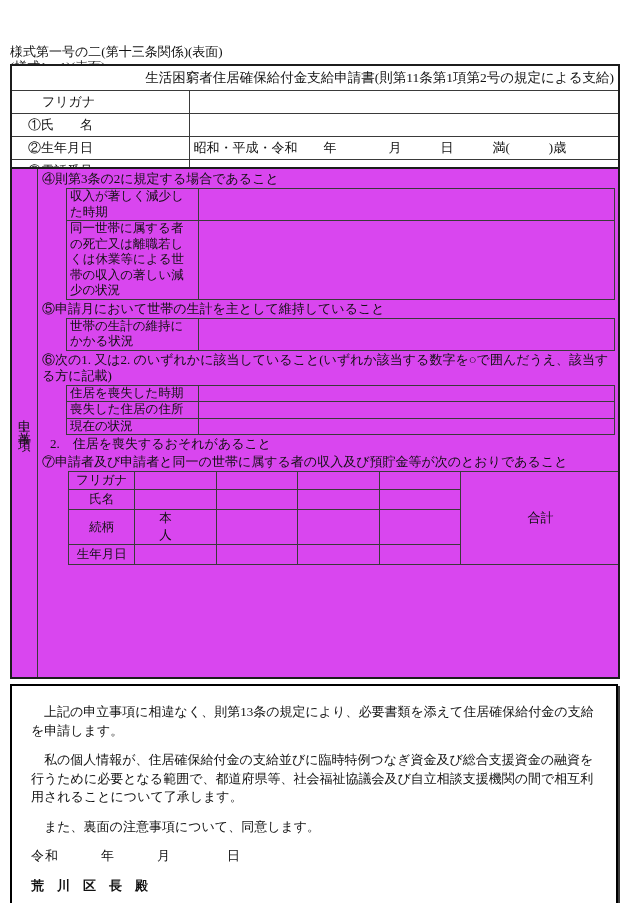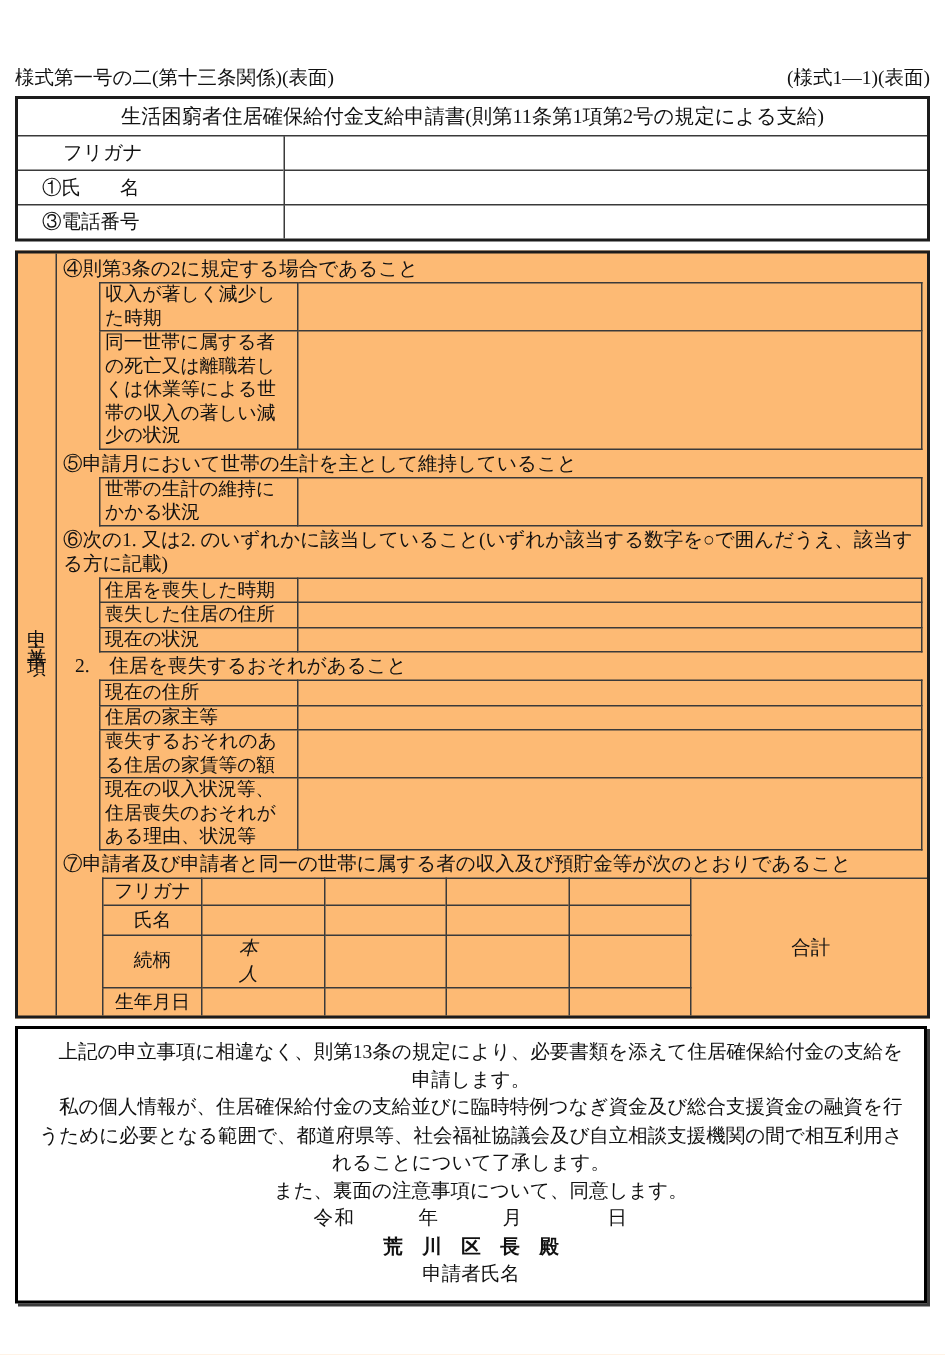--- a/index.html
+++ b/index.html
@@ -8,43 +8,43 @@
     font-family:"Liberation Serif","DejaVu Serif",serif;
     color:#111;position:relative;
   }
   .sheet{position:absolute;left:0;top:0;width:630px;height:903px;background:#fff;}
   .pre{white-space:pre-wrap;}
 
   
   .caption-row{
     position:absolute;left:10px;right:10px;top:44px;
     display:flex;justify-content:space-between;
-    font-size:13px;line-height:15px;
+    font-size:13px;line-height:15px;flex-direction:column;
   }
 
   
   .box1{
     position:absolute;left:10px;top:64px;width:610px;
     border:2px solid #1c1c1c;box-sizing:border-box;background:#fff;
   }
   .box1 table{border-collapse:collapse;width:100%;table-layout:fixed;font-size:13px;}
   .box1 td{border:1px solid #3a3a3a;padding:2px 4px;height:17px;vertical-align:middle;overflow:hidden;}
-  .box1 tr.title-row td{border:none;border-bottom:1px solid #3a3a3a;text-align:center;font-size:13.5px;height:20px;}
+  .box1 tr.title-row td{border:none;border-bottom:1px solid #3a3a3a;text-align:right;font-size:13.5px;height:20px;}
   .box1 col.c-label{width:177px;}
   td.lab{padding-left:16px;}
   td.lab-furi{padding-left:30px;border-bottom:1px dotted #777 !important;}
   td.val-furi{border-bottom:1px dotted #777 !important;}
   .box1 tr td:first-child{border-left:none;}
   .box1 tr td:last-child{border-right:none;}
   .box1 tr:last-child td{border-bottom:none;}
 
   
   .box2{
     position:absolute;left:10px;top:167px;width:610px;height:512px;
-    border:2px solid #1c1c1c;box-sizing:border-box;background:#fdba74;
+    border:2px solid #1c1c1c;box-sizing:border-box;background:#d946ef;
     display:flex;
   }
   .side-col{
     width:25px;flex:0 0 25px;border-right:1px solid #3a3a3a;
     display:flex;align-items:center;justify-content:center;
   }
   .side-label{
     writing-mode:vertical-rl;text-orientation:upright;
     font-size:13px;letter-spacing:7px;line-height:25px;
   }
@@ -55,30 +55,30 @@
   .subtable td{border:1px solid #3a3a3a;padding:0 3px;vertical-align:top;line-height:15.5px;}
   .subtable col.sc-label{width:132px;}
   .subtable td.sval{}
 
   
   .inc-table{border-collapse:collapse;table-layout:fixed;margin-left:28px;width:553px;font-size:12.5px;}
   .inc-table td{border:1px solid #3a3a3a;padding:0 3px;height:19px;vertical-align:middle;overflow:hidden;}
   .inc-table td.ilab{text-align:center;}
   .inc-table tr.furi td{height:15px;border-bottom:1px dotted #777;}
   .inc-table td.total-cell{text-align:center;font-size:13px;border-bottom:1px solid #3a3a3a !important;}
-  .inc-table td.honnin{text-align:left;padding-left:24px;letter-spacing:6px;font-style:italic;}
+  .inc-table td.honnin{text-align:left;padding-left:24px;letter-spacing:6px;}
 
   
   .box3{
     position:absolute;left:10px;top:684px;width:608px;
     border:2px solid #000;box-sizing:border-box;background:#fff;
     box-shadow:2px 2px 0 #3c3c3c;
     padding:6px 8px 8px 8px;font-size:13px;line-height:18.5px;
   }
-  .box3 p{margin:0;text-align:center;}
+  .box3 p{margin:11px;}
   .decl-date{margin-top:12px;margin-left:78px;letter-spacing:1px;}
   .decl-addressee{margin-top:6px;margin-left:78px;font-weight:bold;}
   .decl-applicant{margin-top:4px;margin-left:340px;margin-bottom:2px;}
 </style>
 </head>
 <body>
 
 <div class="sheet">
 
   <div class="caption-row">
@@ -98,20 +98,24 @@
       </tr>
       <tr>
         <td class="lab lab-furi pre">フリガナ</td>
         <td class="val-furi"></td>
       </tr>
       <tr>
         <td class="lab pre">①氏　　名</td>
         <td></td>
       </tr>
       <tr>
+        <td class="lab pre">②生年月日</td>
+        <td class="pre">昭和・平成・令和　　年　　　　月　　　日　　　満(　　　)歳</td>
+      </tr>
+      <tr>
         <td class="lab pre">③電話番号</td>
         <td></td>
       </tr>
     </tbody>
       </table>
   </div>
 
   <div class="box2">
     <div class="side-col">
       <span class="side-label">申立事項</span>
@@ -167,44 +171,20 @@
           <td class="sval"></td>
         </tr>
         <tr>
           <td>現在の状況</td>
           <td class="sval"></td>
         </tr>
       </tbody>
         </table>
 
       <div class="heading item pre">2.　住居を喪失するおそれがあること</div>
-      <table class="subtable">
-        <colgroup>
-            <col class="sc-label">
-            <col>
-          </colgroup>
-        <tbody>
-            <tr>
-          <td>現在の住所</td>
-          <td class="sval"></td>
-        </tr>
-        <tr>
-          <td>住居の家主等</td>
-          <td class="sval"></td>
-        </tr>
-        <tr>
-          <td>喪失するおそれのある住居の家賃等の額</td>
-          <td class="sval"></td>
-        </tr>
-        <tr>
-          <td>現在の収入状況等、住居喪失のおそれがある理由、状況等</td>
-          <td class="sval"></td>
-        </tr>
-      </tbody>
-        </table>
 
       <div class="heading pre">⑦申請者及び申請者と同一の世帯に属する者の収入及び預貯金等が次のとおりであること</div>
       <table class="inc-table">
         <colgroup>
           <col style="width:66px">
             <col style="width:81px">
             <col style="width:81px">
           <col style="width:81px">
             <col style="width:81px">
             <col style="width:159px">

